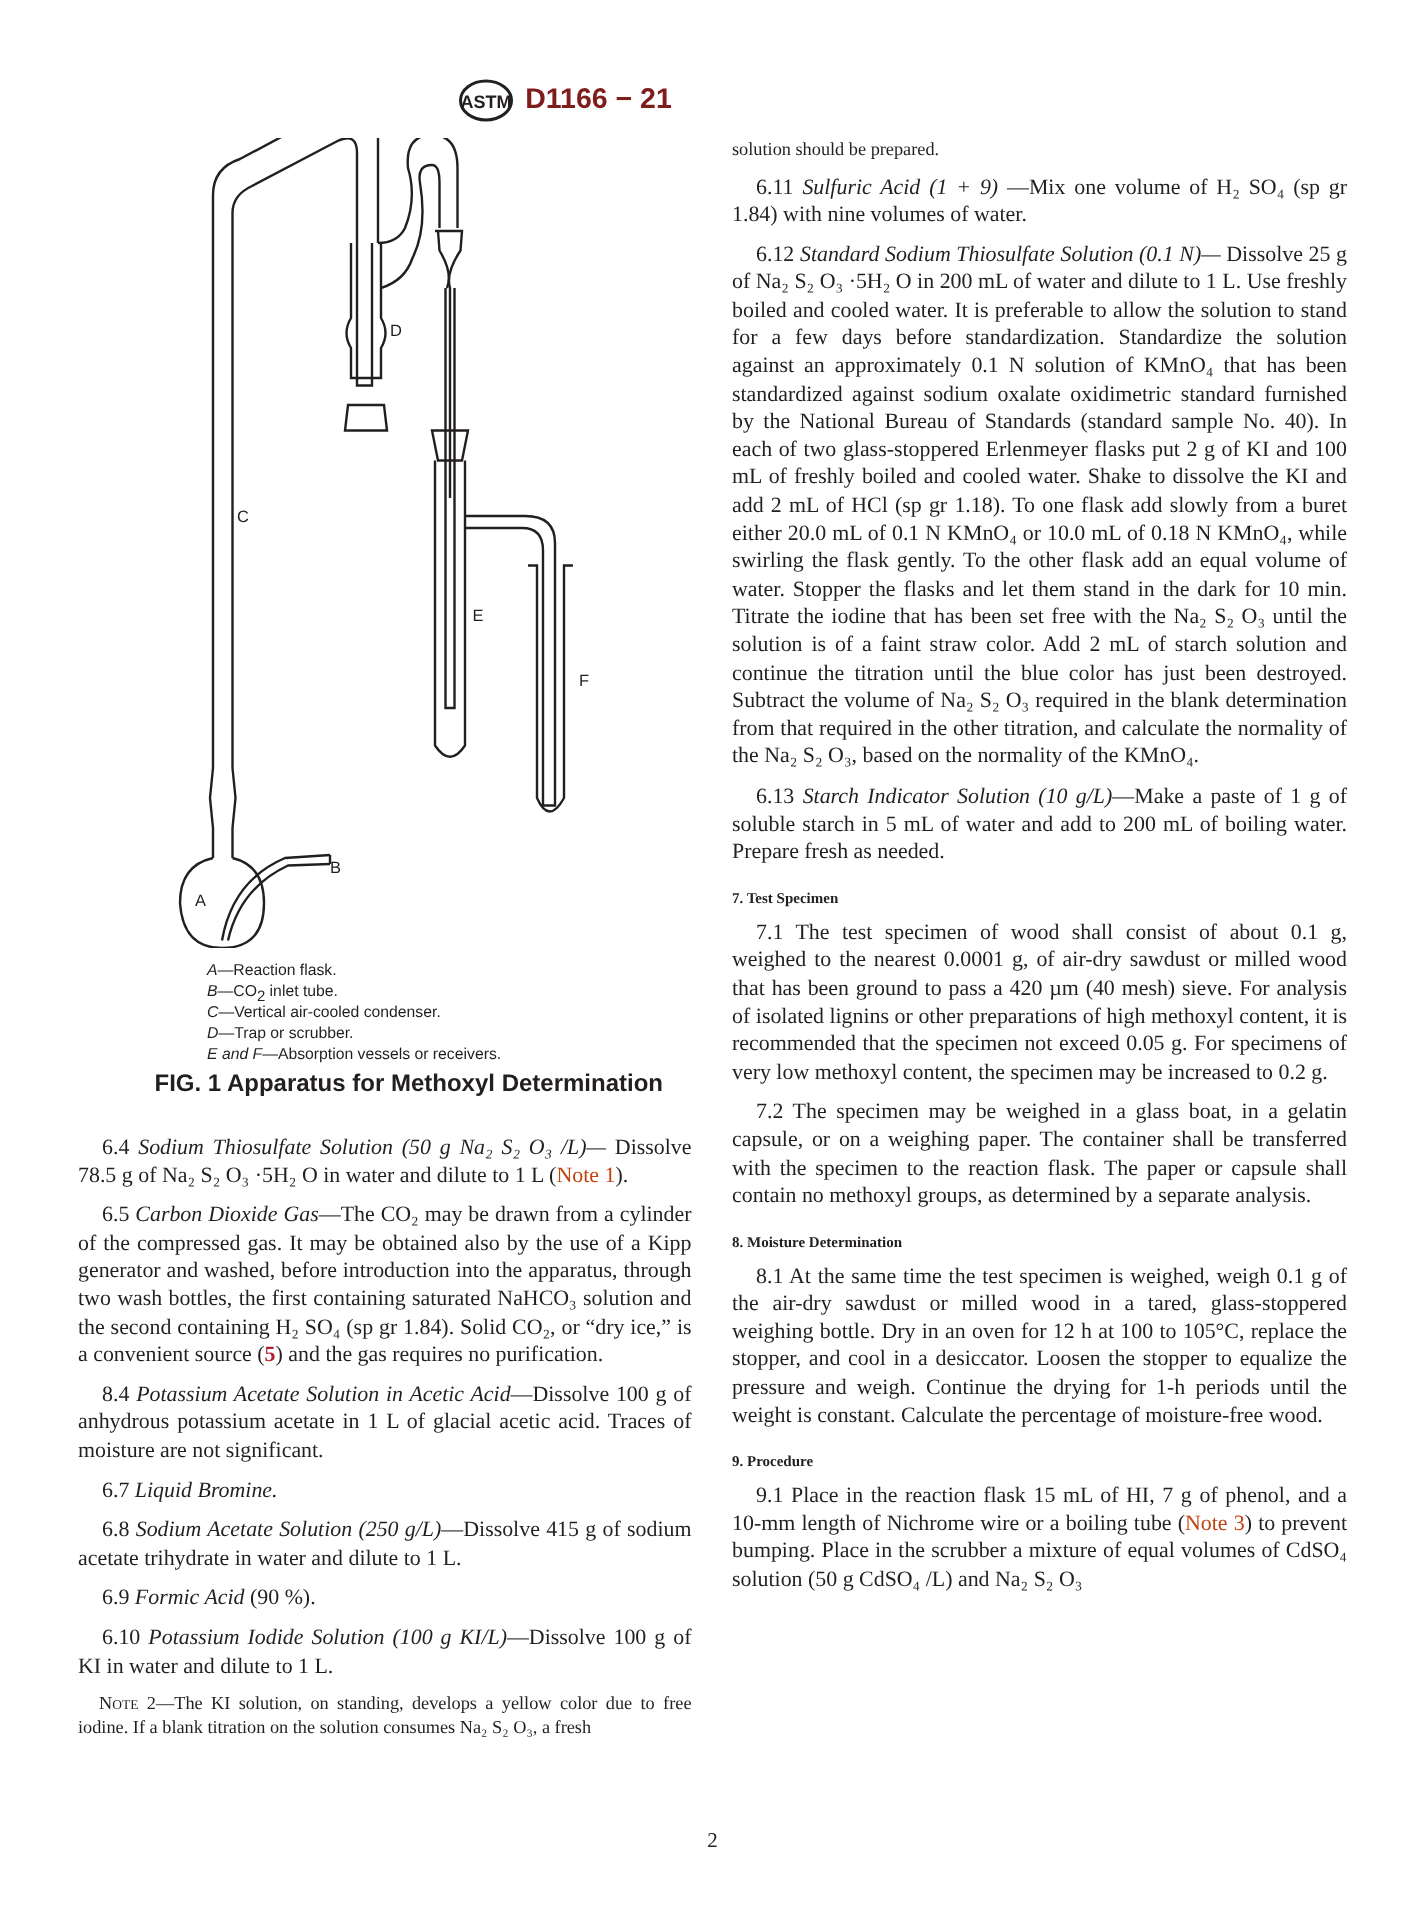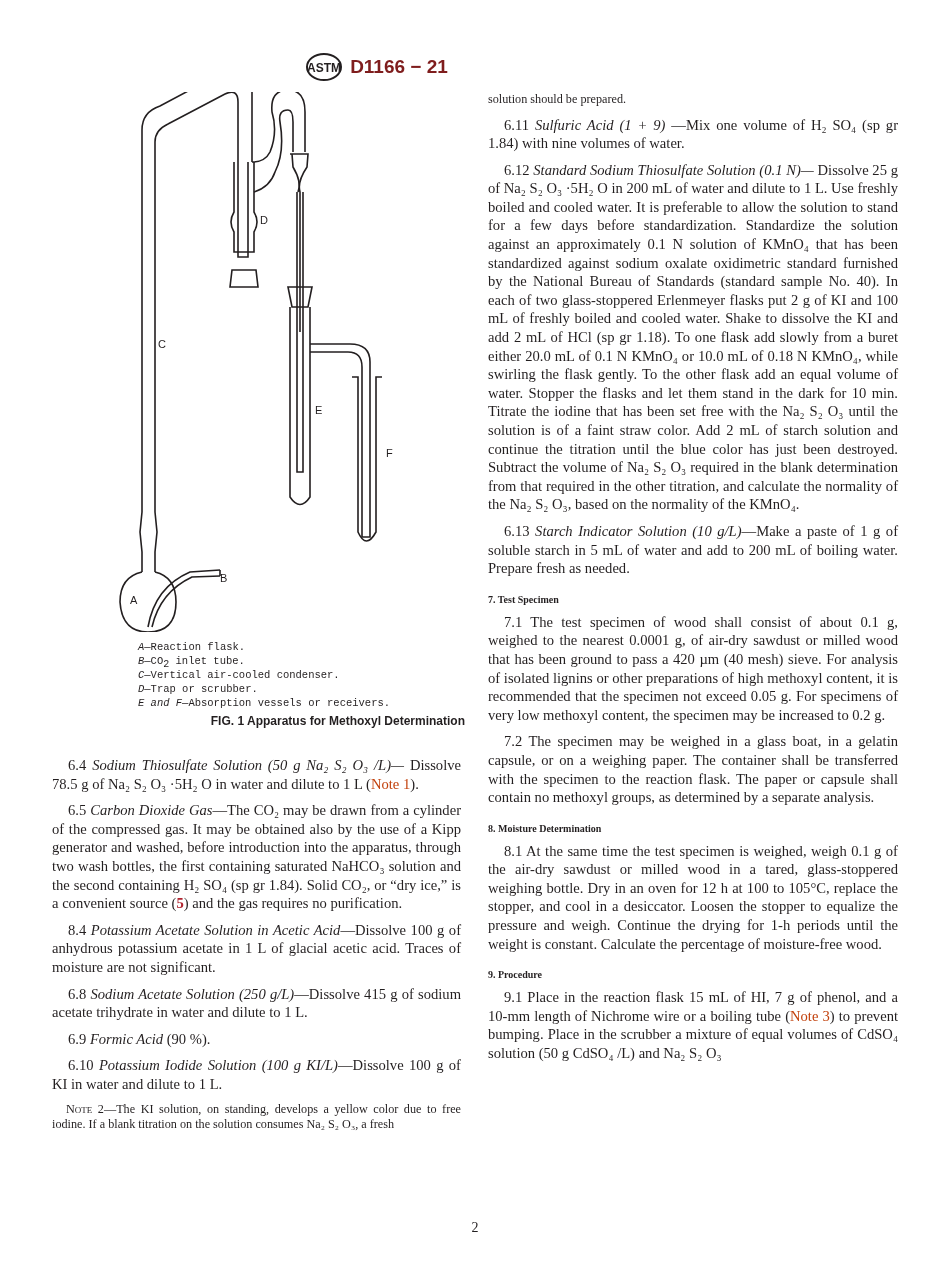--- a/index.html
+++ b/index.html
@@ -4,23 +4,23 @@
 <style>
   html, body { margin: 0; padding: 0; background: #ffffff; }
   body { width: 950px; height: 1272px; position: relative; overflow: hidden; color: #231f20; font-family: "Liberation Serif", serif; }
   .header { position: absolute; top: 52px; left: 0; width: 752px; display: flex; justify-content: center; align-items: center; gap: 6px; }
   .logo { width: 40px; height: 30px; }
   .docid { font-family: "Liberation Sans", sans-serif; font-weight: bold; font-size: 19px; color: #7f1d1d; }
   .col-left { position: absolute; left: 52px; top: 92px; width: 409px; }
   .col-right { position: absolute; left: 488px; top: 92px; width: 410px; }
   .figure { position: relative; width: 409px; height: 650px; }
   .figure svg { position: absolute; left: 48px; top: 0; }
-  .legend { position: absolute; left: 86px; top: 548px; font-family: Liberation Mono, monospace; font-size: 10.5px; line-height: 14px; color: #231f20; }
+  .legend { position: absolute; left: 86px; top: 548px; font-family: Liberation Sans, sans-serif; font-size: 10.5px; line-height: 14px; color: #231f20; }
   .legend em { font-style: italic; }
-  .figcaption { position: absolute; left: 4px; top: 622px; width: 409px; text-align: right; font-family: "Liberation Sans", sans-serif; font-weight: bold; font-size: 12px; }
+  .figcaption { position: absolute; left: 16px; top: 622px; width: 409px; text-align: center; font-family: "Liberation Sans", sans-serif; font-weight: bold; font-size: 16px; }
   p { margin: 0 0 8px 0; font-size: 14.6px; line-height: 18.6px; text-align: justify; text-indent: 16px; }
   p.noindent { text-indent: 0; }
   p em, .it { font-style: italic; }
   .note { font-size: 12.2px; line-height: 15.5px; text-indent: 14px; }
   .sc { font-variant: small-caps; }
   h3 { font-size: 10px; font-weight: bold; margin: 16px 0 8px 0; }
   sub { font-size: 10px; vertical-align: -3px; line-height: 0; }
   .ref { color: #c2410c; }
   .ref-bold { color: #b0222e; font-weight: bold; }
   .pageno { position: absolute; top: 1220px; left: 0; width: 950px; text-align: center; font-size: 14px; }
@@ -81,20 +81,21 @@
       <div><em>C</em><span>—Vertical air-cooled condenser.</span></div>
       <div><em>D</em><span>—Trap or scrubber.</span></div>
       <div><em>E and F</em><span>—Absorption vessels or receivers.</span></div>
     </div>
     <div class="figcaption">FIG. 1 Apparatus for Methoxyl Determination</div>
   </div>
 
   <p style="margin-top:14px"><span>6.4</span> <em>Sodium Thiosulfate Solution (50 g Na₂ S₂ O₃ /L)—</em> <span>Dissolve 78.5 g of Na₂ S₂ O₃ ·5H₂ O in water and dilute to 1 L</span> (<span class="ref">Note 1</span><span>).</span></p>
   <p><span>6.5</span> <em>Carbon Dioxide Gas</em><span>—The CO₂ may be drawn from a cylinder of the compressed gas. It may be obtained also by the use of a Kipp generator and washed, before introduction into the apparatus, through two wash bottles, the first containing saturated NaHCO₃ solution and the second containing H₂ SO₄ (sp gr 1.84). Solid CO₂, or “dry ice,” is a convenient source (</span><span class="ref-bold">5</span><span>) and the gas requires no purification.</span></p>
   <p><span>8.4</span> <em>Potassium Acetate Solution in Acetic Acid</em><span>—Dissolve 100 g of anhydrous potassium acetate in 1 L of glacial acetic acid. Traces of moisture are not significant.</span></p>
+  <p><span>6.7</span> <em>Liquid Bromine.</em></p>
   <p><span>6.8</span> <em>Sodium Acetate Solution (250 g/L)</em><span>—Dissolve 415 g of sodium acetate trihydrate in water and dilute to 1 L.</span></p>
   <p><span>6.9</span> <em>Formic Acid</em><span> (90 %).</span></p>
   <p><span>6.10</span> <em>Potassium Iodide Solution (100 g KI/L)</em><span>—Dissolve 100 g of KI in water and dilute to 1 L.</span></p>
   <p class="note"><span class="sc">Note 2</span><span>—The KI solution, on standing, develops a yellow color due to free iodine. If a blank titration on the solution consumes Na₂ S₂ O₃, a fresh</span></p>
 </div>
 
 <div class="col-right">
   <p class="noindent note" style="margin-top:0; font-size:12.2px">solution should be prepared.</p>
   <p><span>6.11</span> <em>Sulfuric Acid (1 + 9)</em><span> —Mix one volume of H₂ SO₄ (sp gr 1.84) with nine volumes of water.</span></p>
   <p><span>6.12</span> <em>Standard Sodium Thiosulfate Solution (0.1 N)—</em> <span>Dissolve 25 g of Na₂ S₂ O₃ ·5H₂ O in 200 mL of water and dilute to 1 L. Use freshly boiled and cooled water. It is preferable to allow the solution to stand for a few days before standardization. Standardize the solution against an approximately 0.1 N solution of KMnO₄ that has been standardized against sodium oxalate oxidimetric standard furnished by the National Bureau of Standards (standard sample No. 40). In each of two glass-stoppered Erlenmeyer flasks put 2 g of KI and 100 mL of freshly boiled and cooled water. Shake to dissolve the KI and add 2 mL of HCl (sp gr 1.18). To one flask add slowly from a buret either 20.0 mL of 0.1 N KMnO₄ or 10.0 mL of 0.18 N KMnO₄, while swirling the flask gently. To the other flask add an equal volume of water. Stopper the flasks and let them stand in the dark for 10 min. Titrate the iodine that has been set free with the Na₂ S₂ O₃ until the solution is of a faint straw color. Add 2 mL of starch solution and continue the titration until the blue color has just been destroyed. Subtract the volume of Na₂ S₂ O₃ required in the blank determination from that required in the other titration, and calculate the normality of the Na₂ S₂ O₃, based on the normality of the KMnO₄.</span></p>

